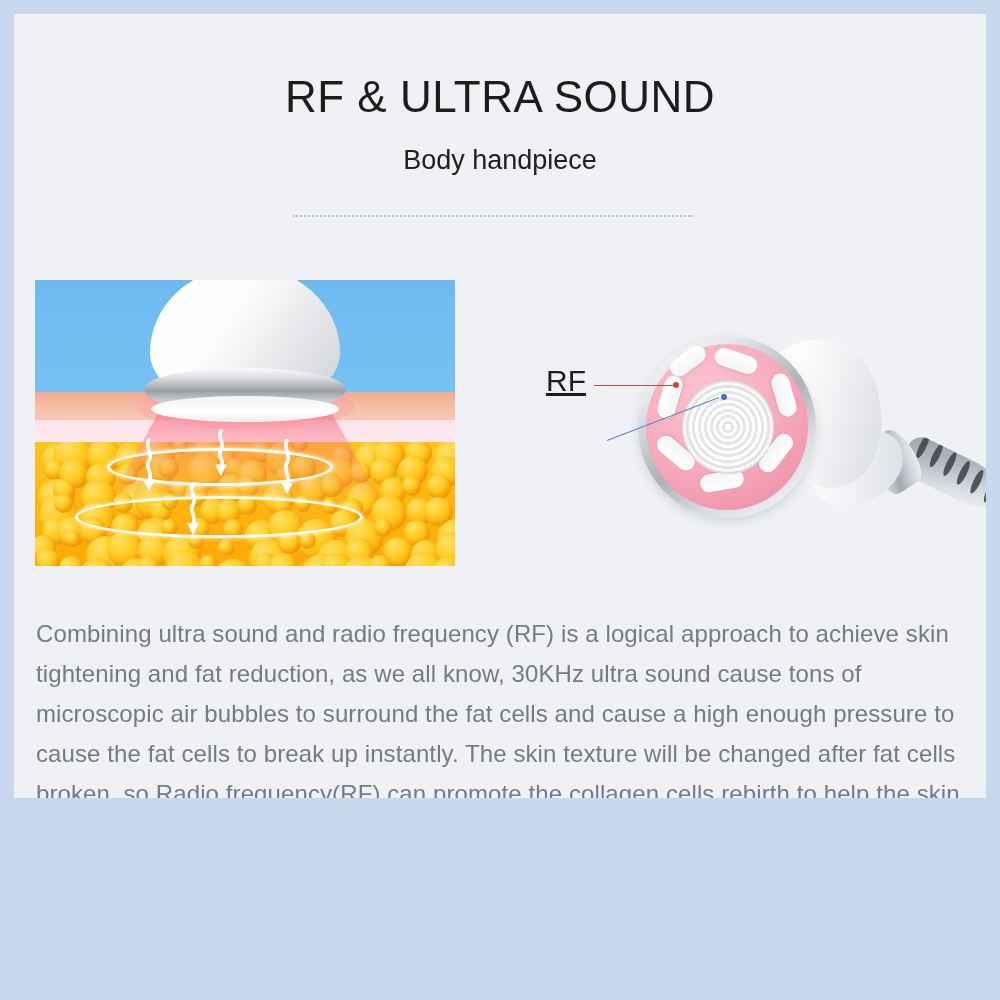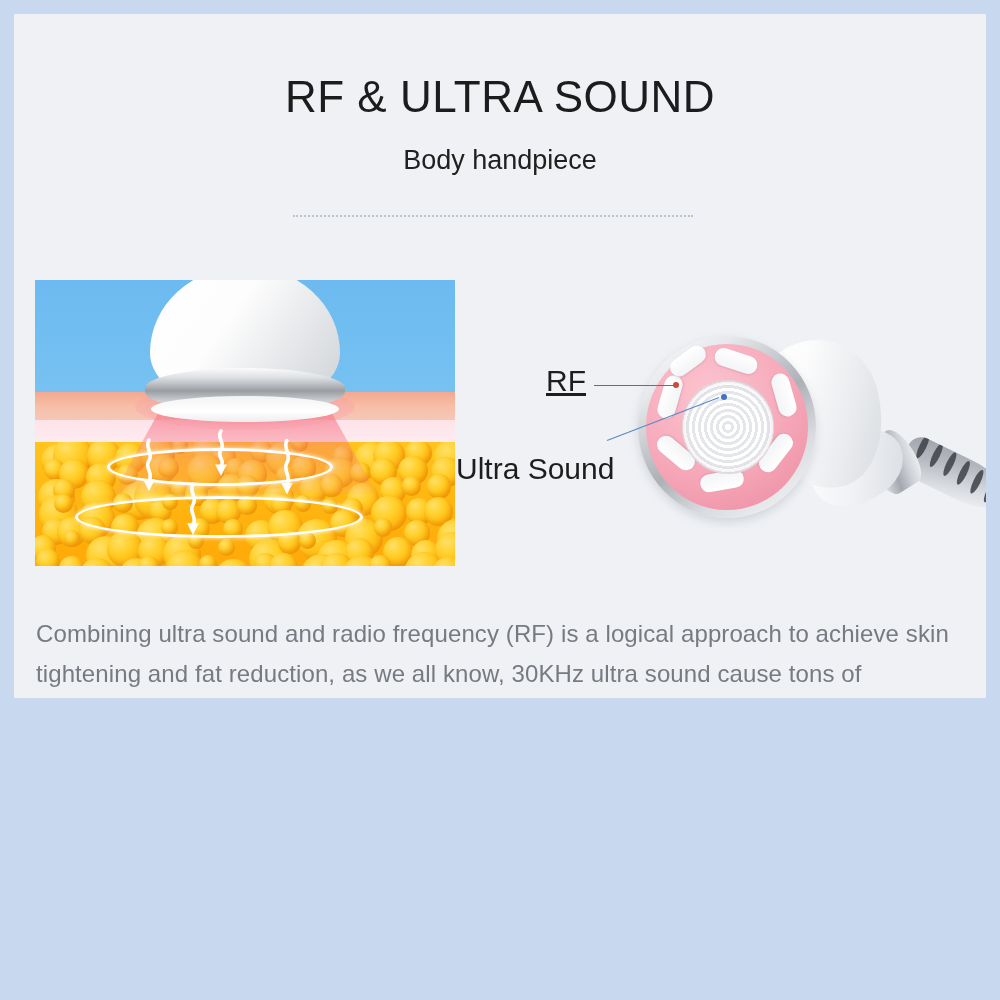--- a/index.html
+++ b/index.html
@@ -15,21 +15,21 @@
     width: 1000px;
     height: 1000px;
     background: #c7d8ef;
     overflow: hidden;
   }
   .inner-panel {
     position: absolute;
     left: 14px;
     top: 14px;
     width: 972px;
-    height: 684px;
+    height: 784px;
     background: #eff1f5;
     overflow: hidden;
   }
 
   
   .title {
     position: absolute;
     left: 0;
     top: 58px;
     width: 972px;
@@ -488,21 +488,20 @@
       <div class="hp-slot" style="left:50px; top:130px; width:44px; height:18px; transform:rotate(-140deg);"></div>
       <div class="hp-slot" style="left:44px; top:74px; width:44px; height:18px; transform:rotate(-74deg);"></div>
       <div class="hp-slot" style="left:64px; top:38px; width:40px; height:18px; transform:rotate(-36deg);"></div>
 
       <div class="hp-spiral"></div>
 
       <div class="label-rf">RF</div>
       <div class="lead-rf"></div>
       <div class="lead-rf-dot"></div>
 
-      <div class="label-us">Ultra Sound</div>
       <div class="lead-us"></div>
       <div class="lead-us-dot"></div>
     </div>
 
     <div class="body-copy">Combining ultra sound and radio frequency (RF) is a logical approach to achieve skin tightening and fat reduction, as we all know, 30KHz ultra sound cause tons of microscopic air bubbles to surround the fat cells and cause a high enough pressure to cause the fat cells to break up instantly. The skin texture will be changed after fat cells broken, so Radio frequency(RF) can promote the collagen cells rebirth to help the skin texture recovery elasticity and firm the skin.</div>
 
   </div>
 </div>
 
 </body></html>

